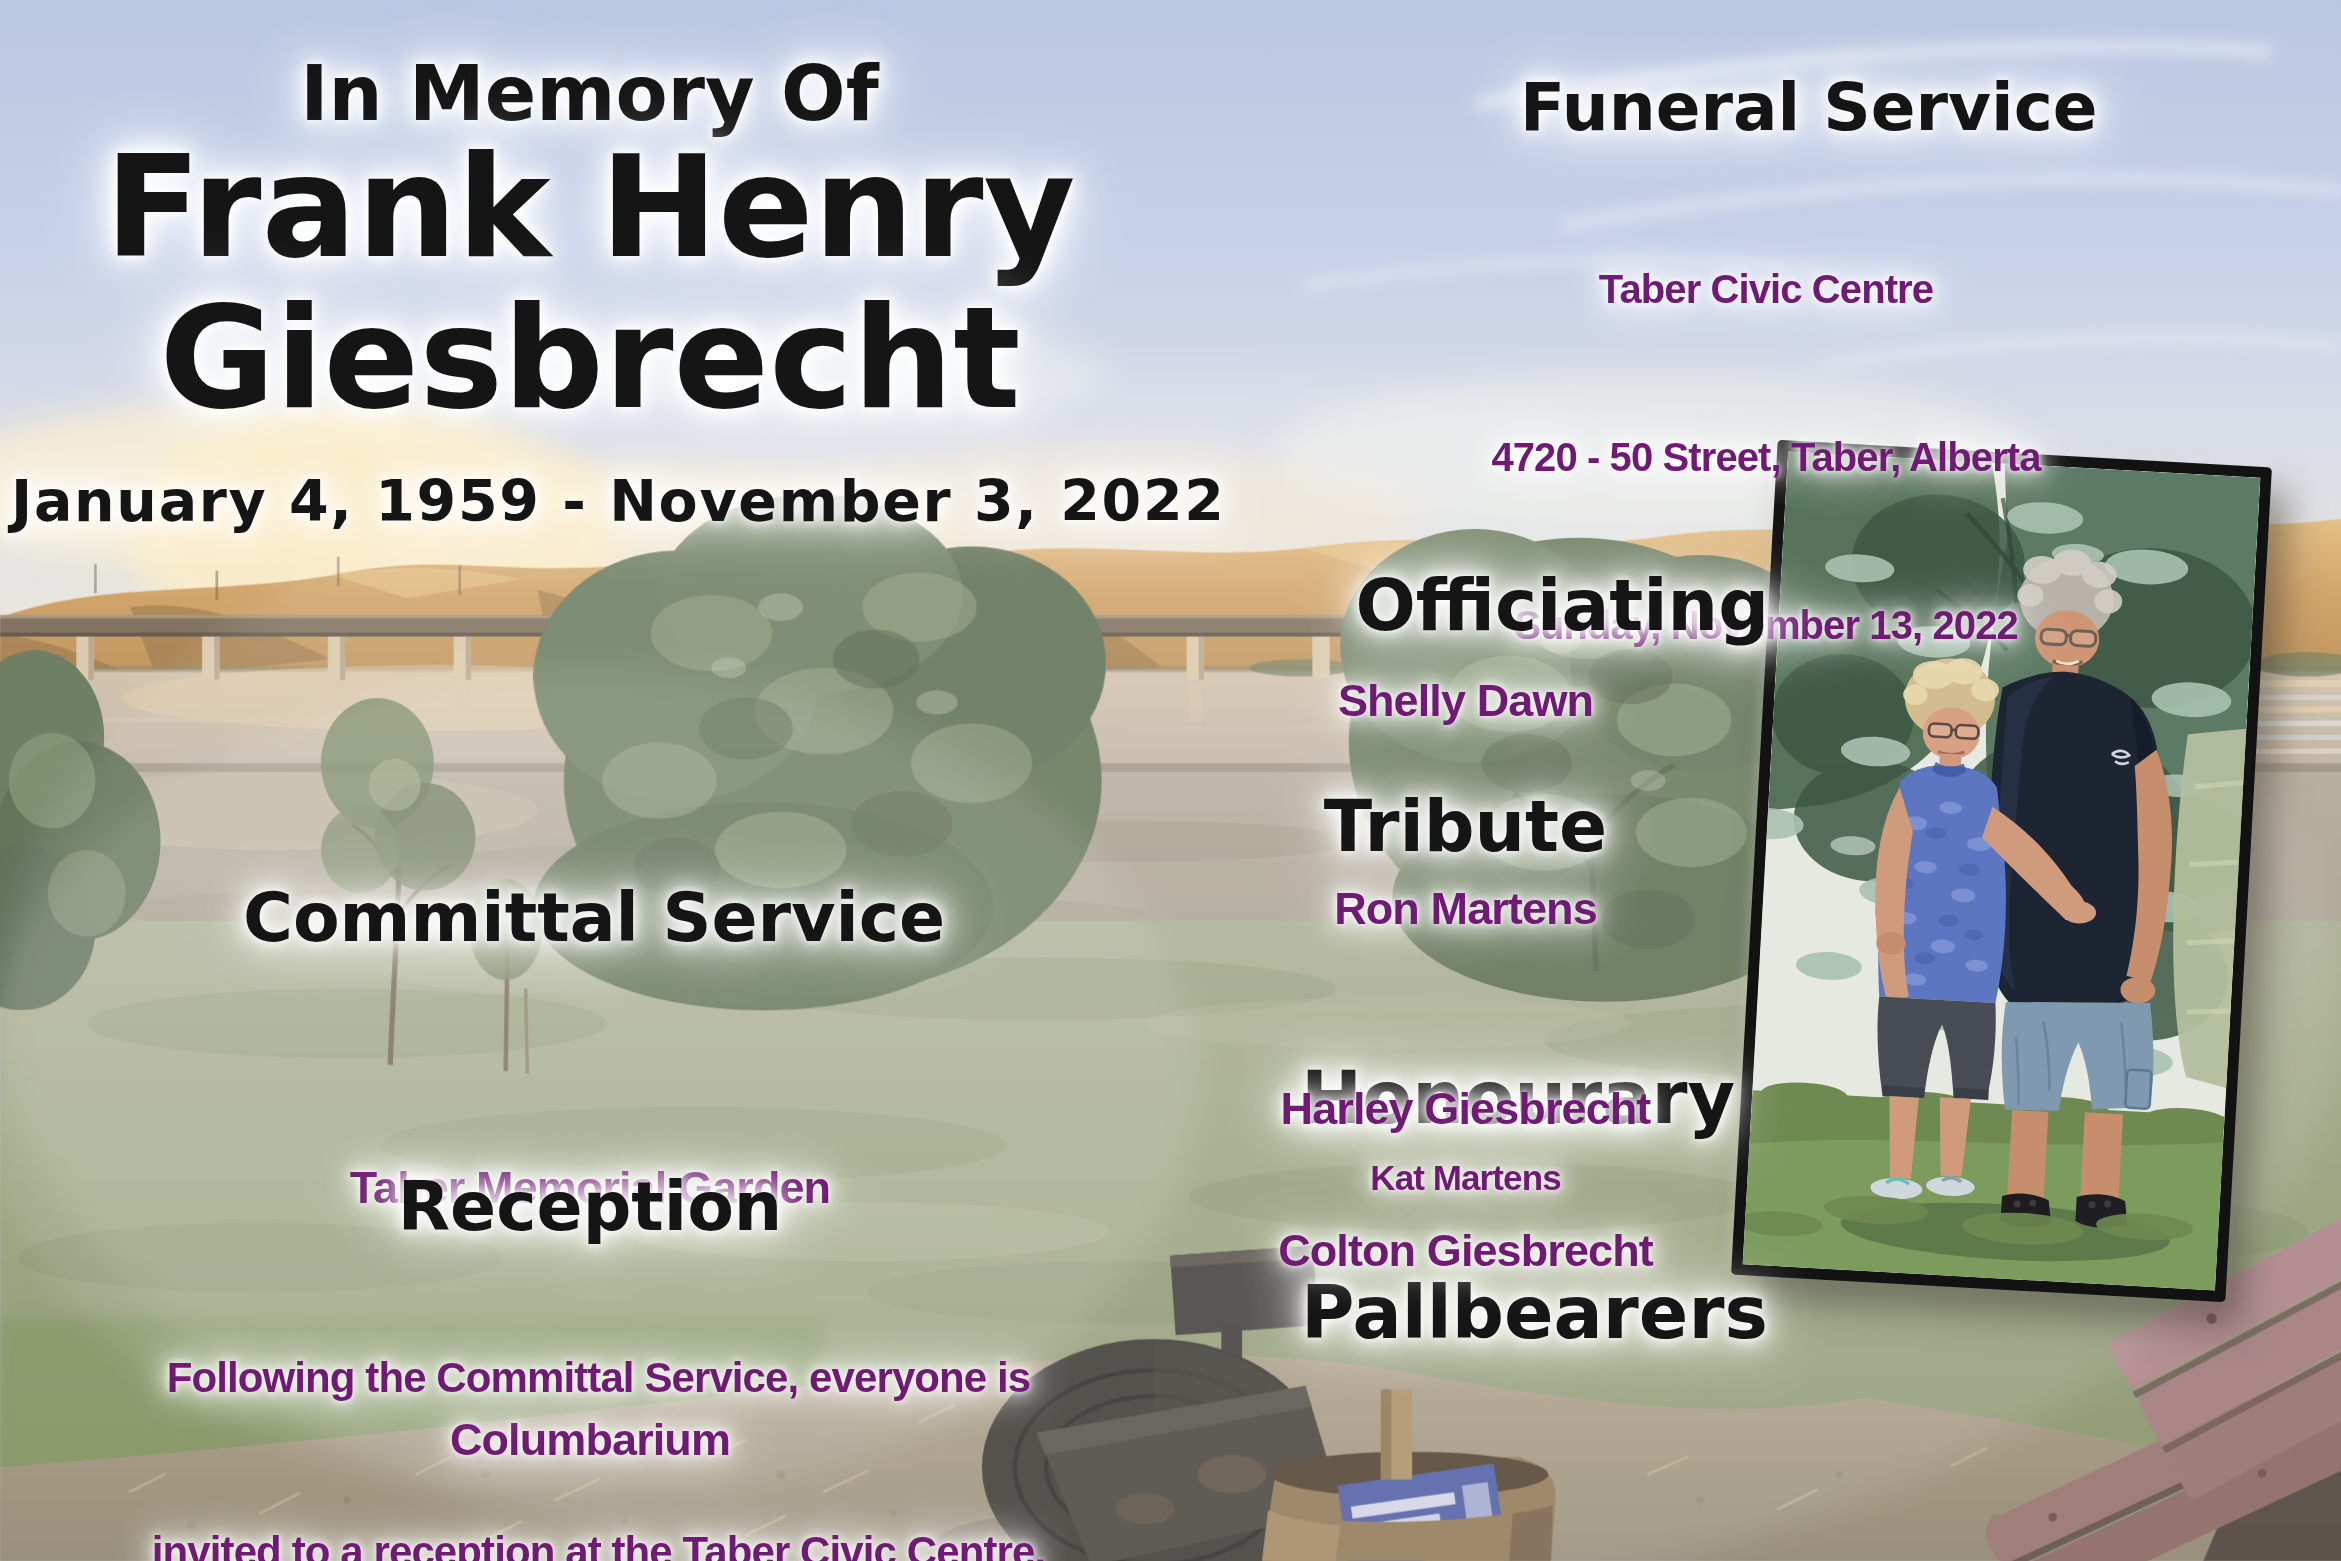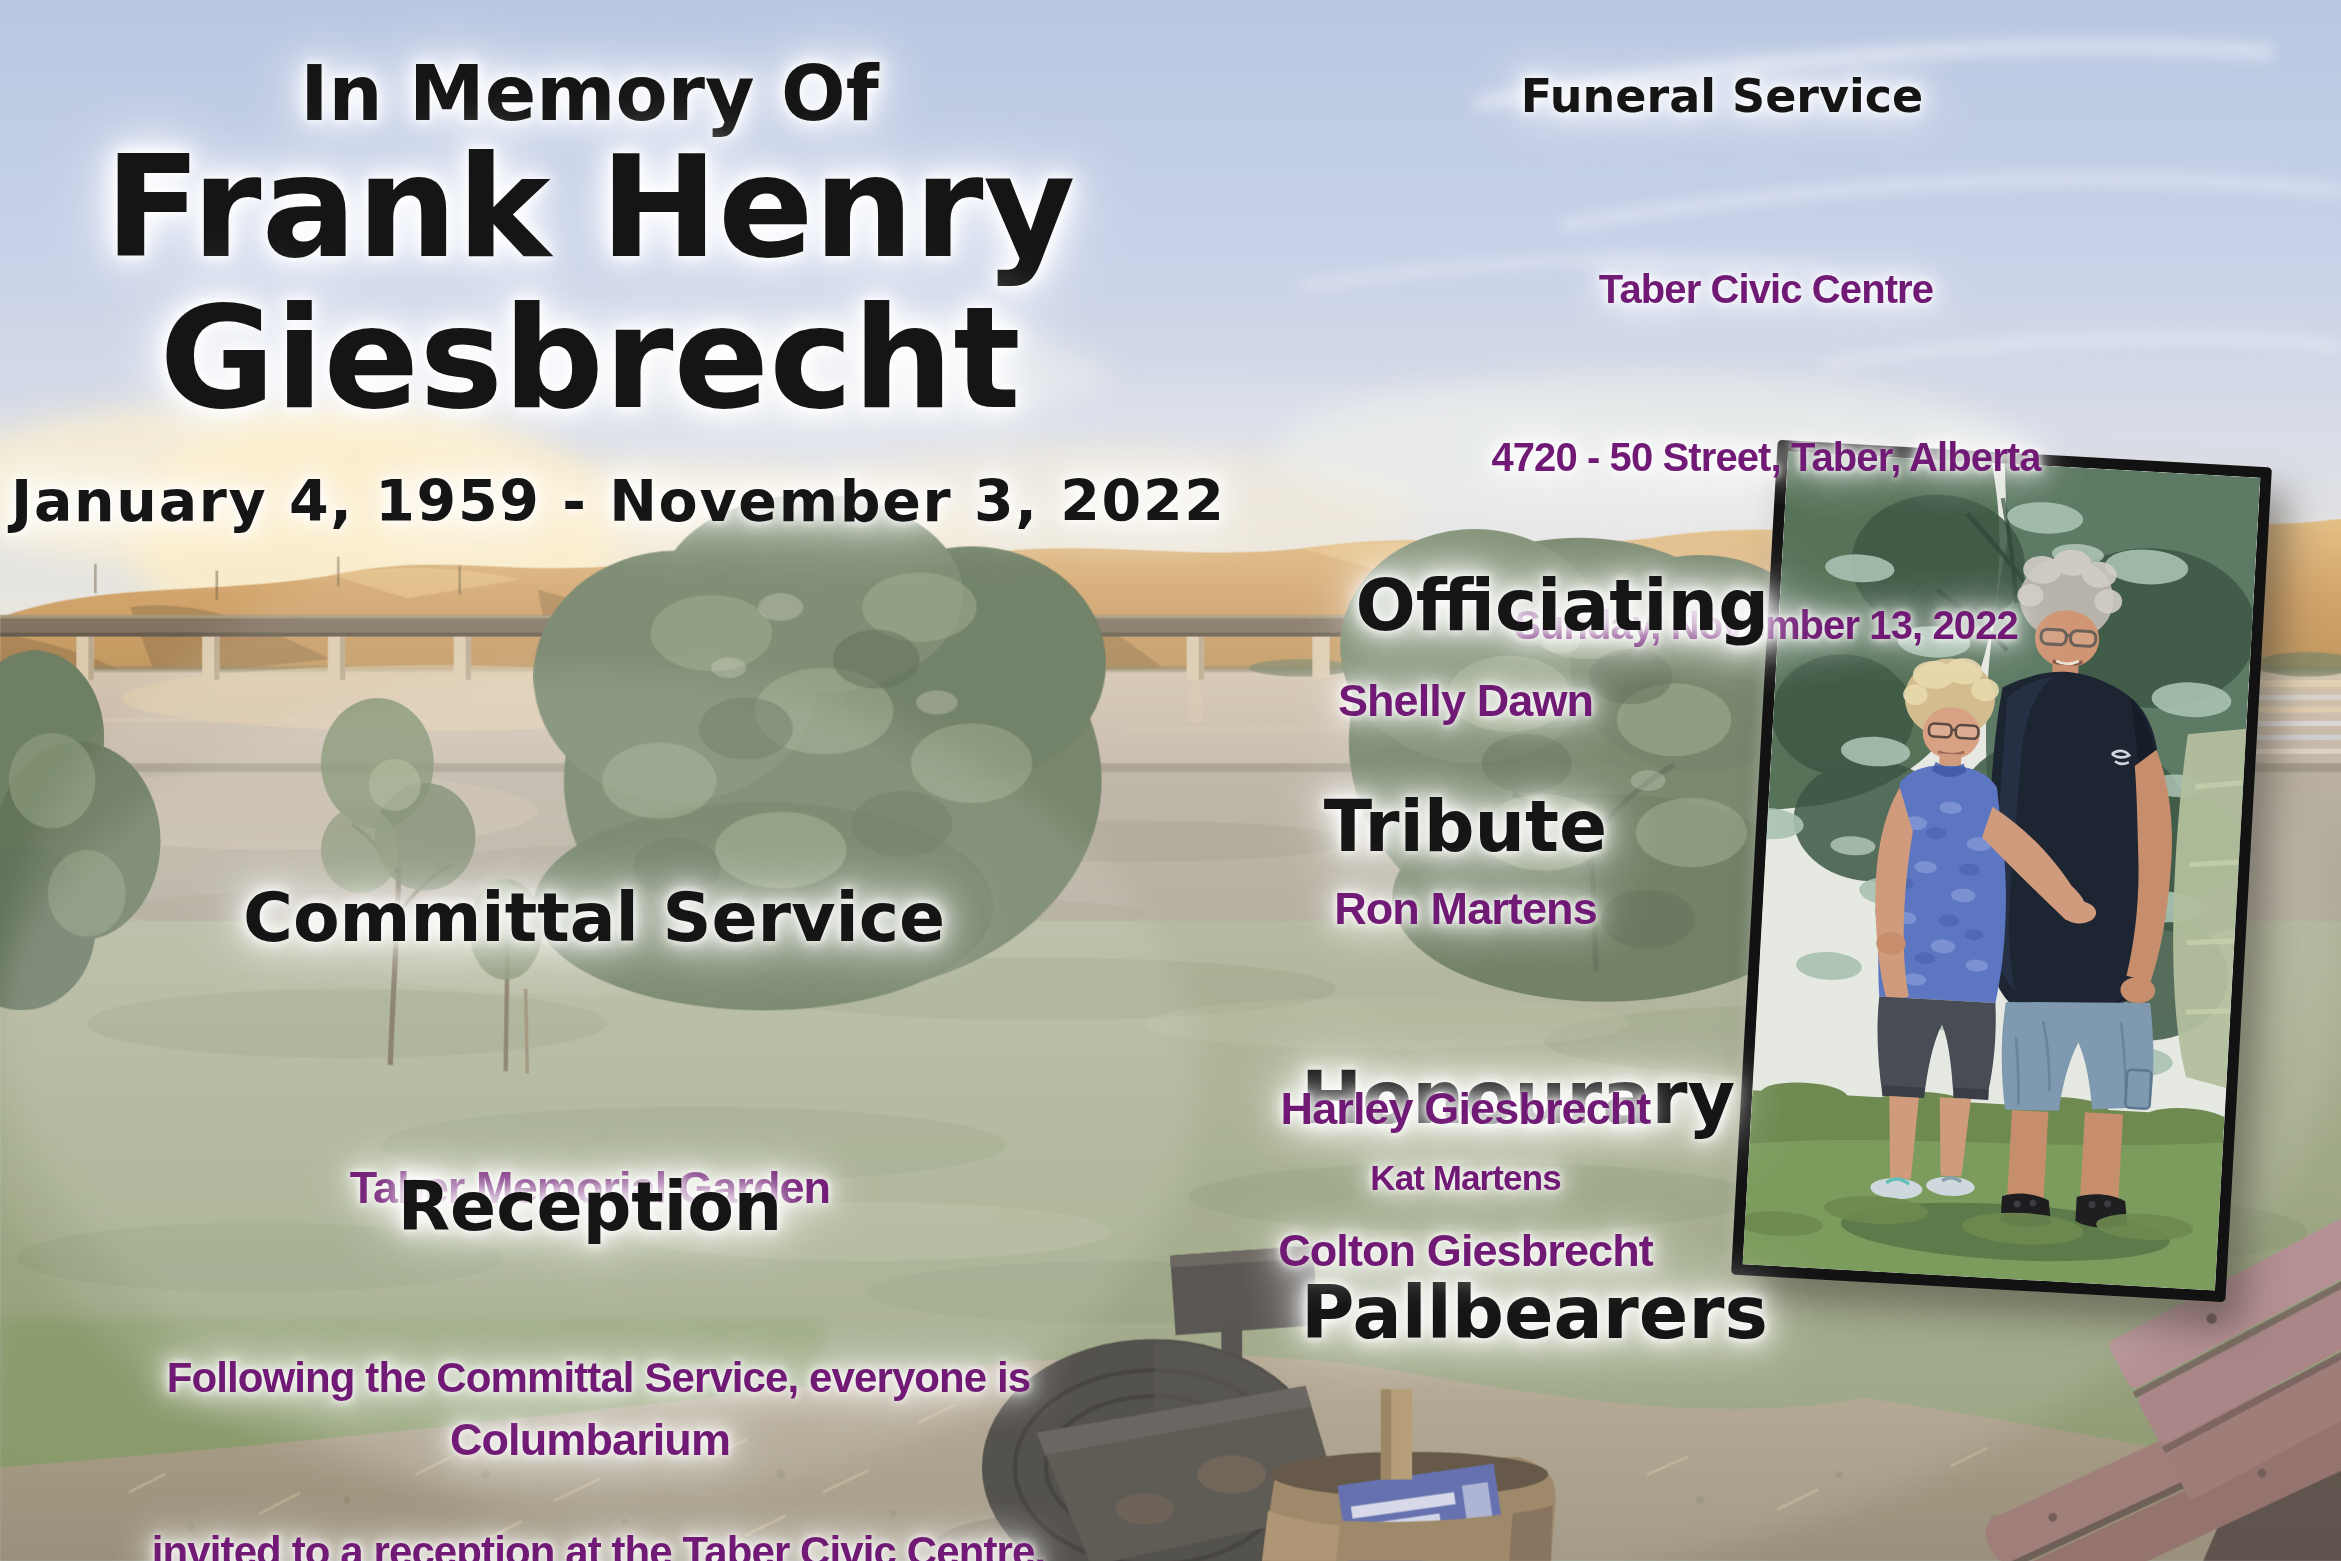--- a/index.html
+++ b/index.html
@@ -528,21 +528,21 @@
           <ellipse cx="40" cy="890" rx="50" ry="14"></ellipse>
       </g>
     </svg>
   </div>
 
   <div class="txt hand center" style="left:286px;top:49px;width:607px;font-size:76px;">In Memory Of</div>
   <div class="txt hand center" style="left:26px;top:137px;width:1128px;font-size:141px;line-height:1;">Frank Henry</div>
   <div class="txt hand center" style="left:26px;top:288px;width:1128px;font-size:141px;line-height:1;">Giesbrecht</div>
   <div class="txt hand center" style="left:11px;top:468px;width:1180px;font-size:57px;letter-spacing:1.7px;">January 4, 1959 - November 3, 2022</div>
 
-  <div class="txt hand center" style="left:1436px;top:69px;width:572px;font-size:46px;text-align:center;">Funeral Service</div>
+  <div class="txt hand center" style="left:1520px;top:69px;width:572px;font-size:66px;text-align:center;">Funeral Service</div>
   <div class="txt sans center" style="left:1393px;top:149px;width:746px;font-size:40px;line-height:56px;">
     <div>Taber Civic Centre</div>
     <div>4720 - 50 Street, Taber, Alberta</div>
     <div>Sunday, November 13, 2022</div>
   </div>
 
   <div class="txt hand center" style="left:1162px;top:564px;width:607px;font-size:71px;text-align:right;">Officiating</div>
   <div class="txt sans center" style="left:1162px;top:675px;width:607px;font-size:45px;">Shelly Dawn</div>
 
   <div class="txt hand center" style="left:1162px;top:785px;width:607px;font-size:71px;">Tribute</div>

